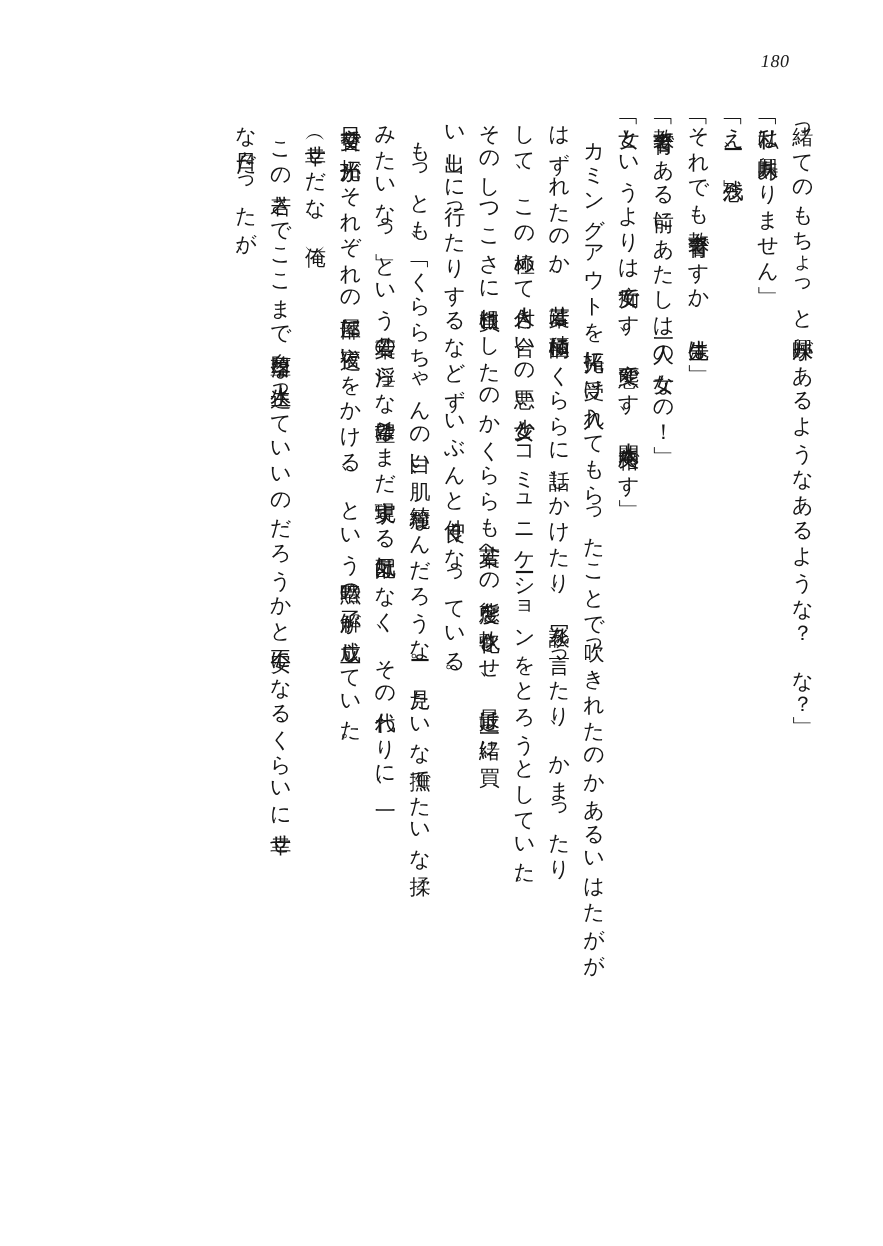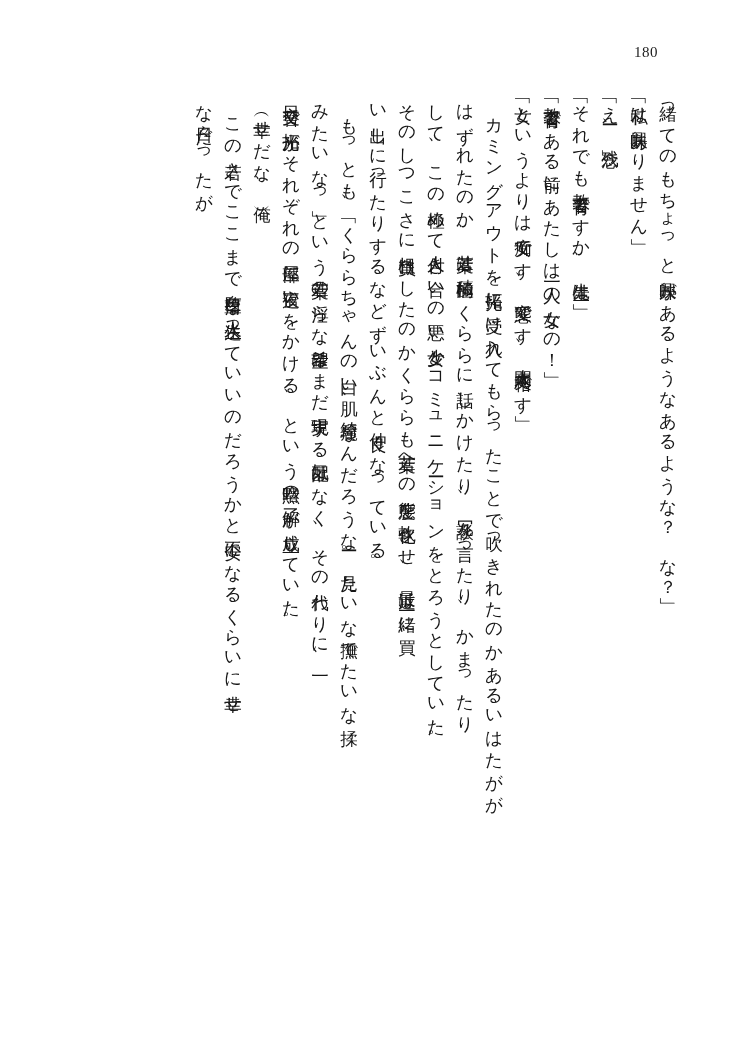--- a/index.html
+++ b/index.html
@@ -16,20 +16,21 @@
     height: 1038px;
     background: #ffffff;
     overflow: hidden;
   }
   
   .page-number {
     position: absolute;
     top: 44px;
     right: 78px;
     font-size: 15px;
+    font-style: italic;
     color: #1a1a1a;
     letter-spacing: 0.5px;
   }
   
   .text-block {
     position: absolute;
     top: 92px;
     right: 60px;
     height: 880px;
     display: flex;

